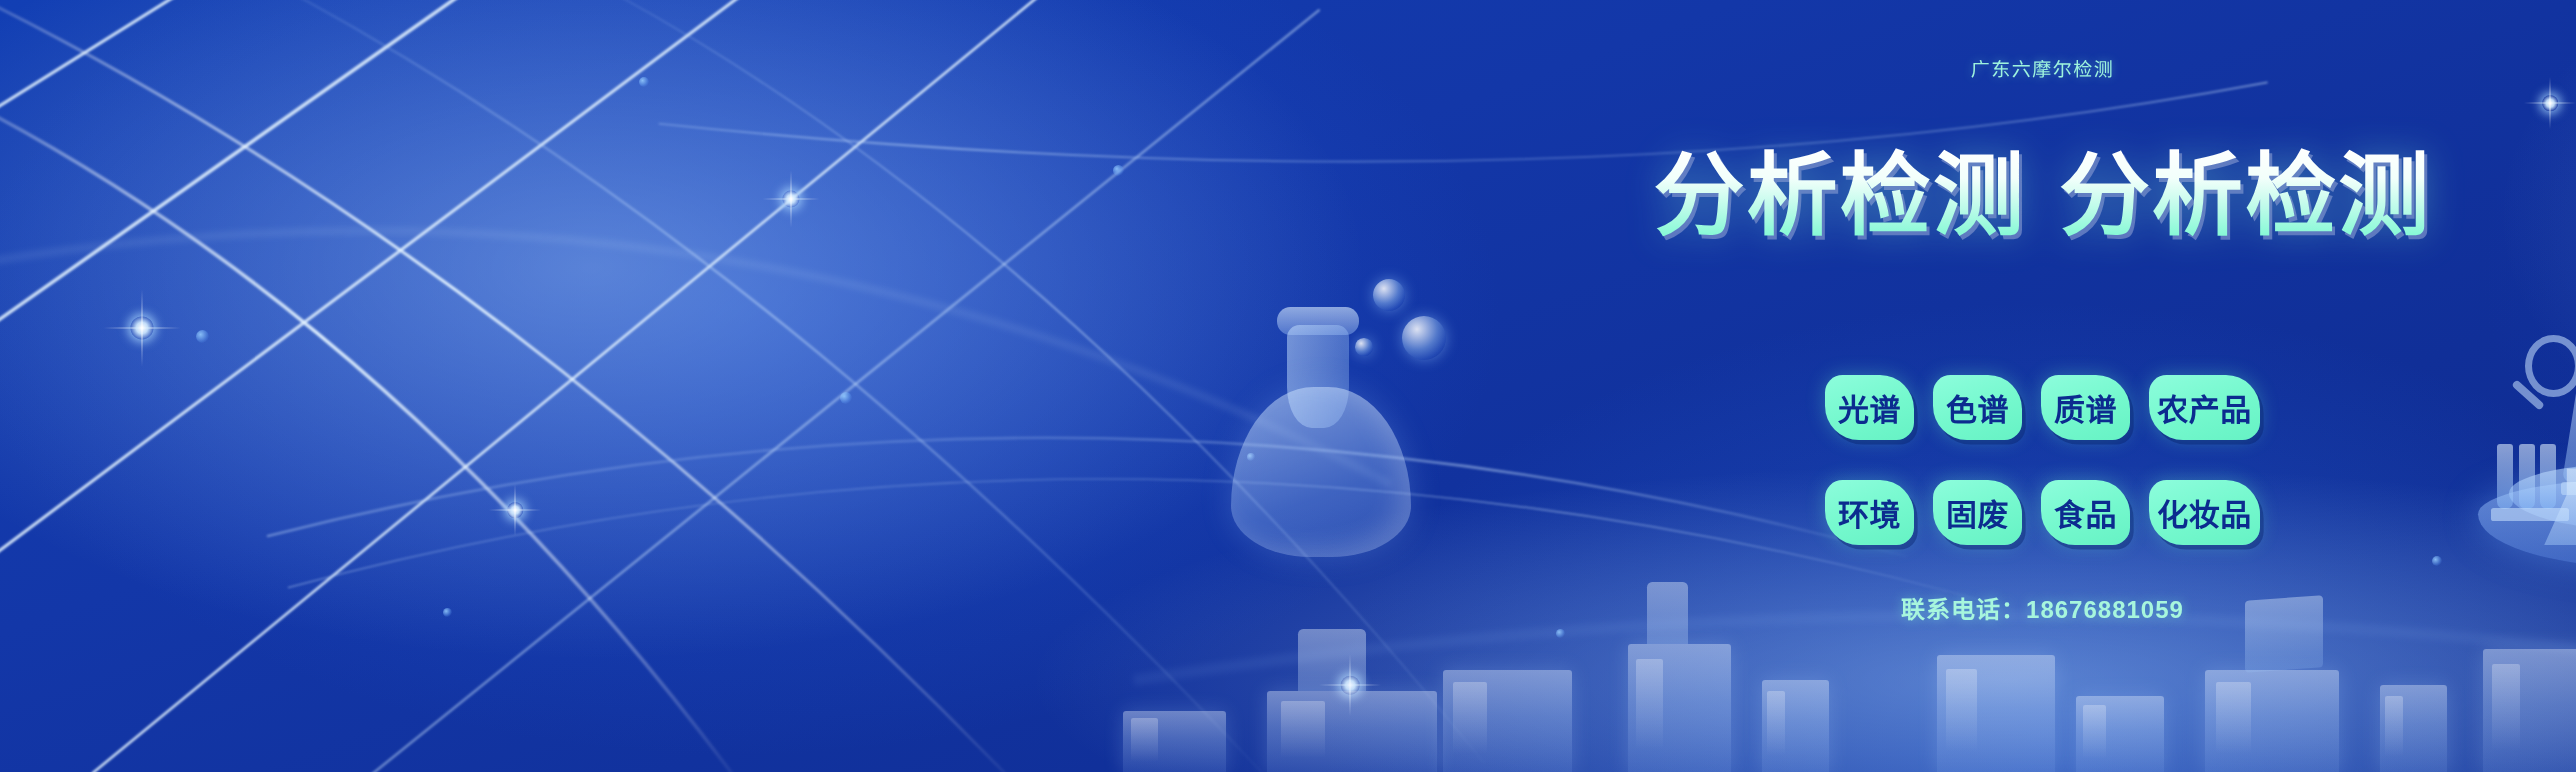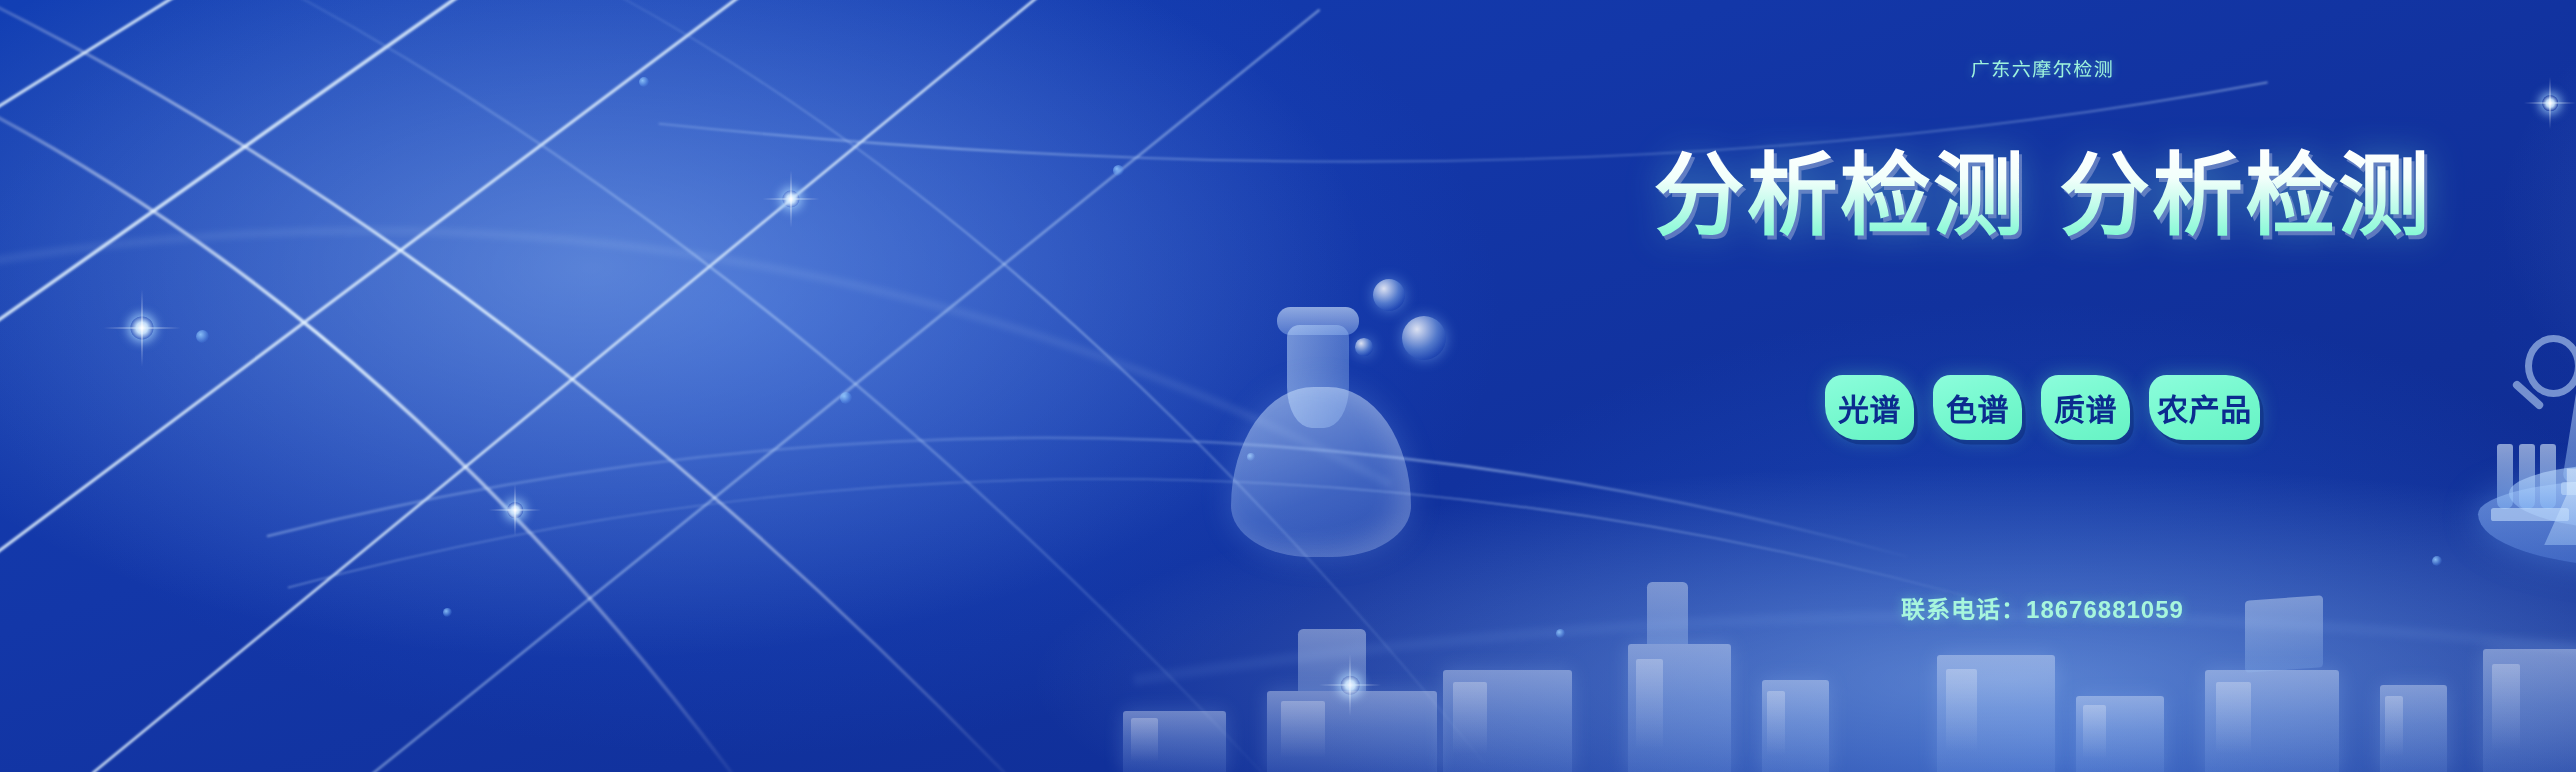--- a/index.html
+++ b/index.html
@@ -362,19 +362,25 @@
       <span>分析检测</span><span class="gap"></span><span>分析检测</span>
     </div>
 
     <div class="tags">
       <div class="tagrow">
         <div class="tag">光谱</div>
         <div class="tag">色谱</div>
         <div class="tag">质谱</div>
         <div class="tag wide">农产品</div>
       </div>
+      <div class="tagrow">
+        <div class="tag">环境</div>
+        <div class="tag">固废</div>
+        <div class="tag">食品</div>
+        <div class="tag wide">化妆品</div>
+      </div>
     </div>
 
     <div class="contact">联系电话：18676881059</div>
 
   </div>
 </div>
 
 
 </body></html>

